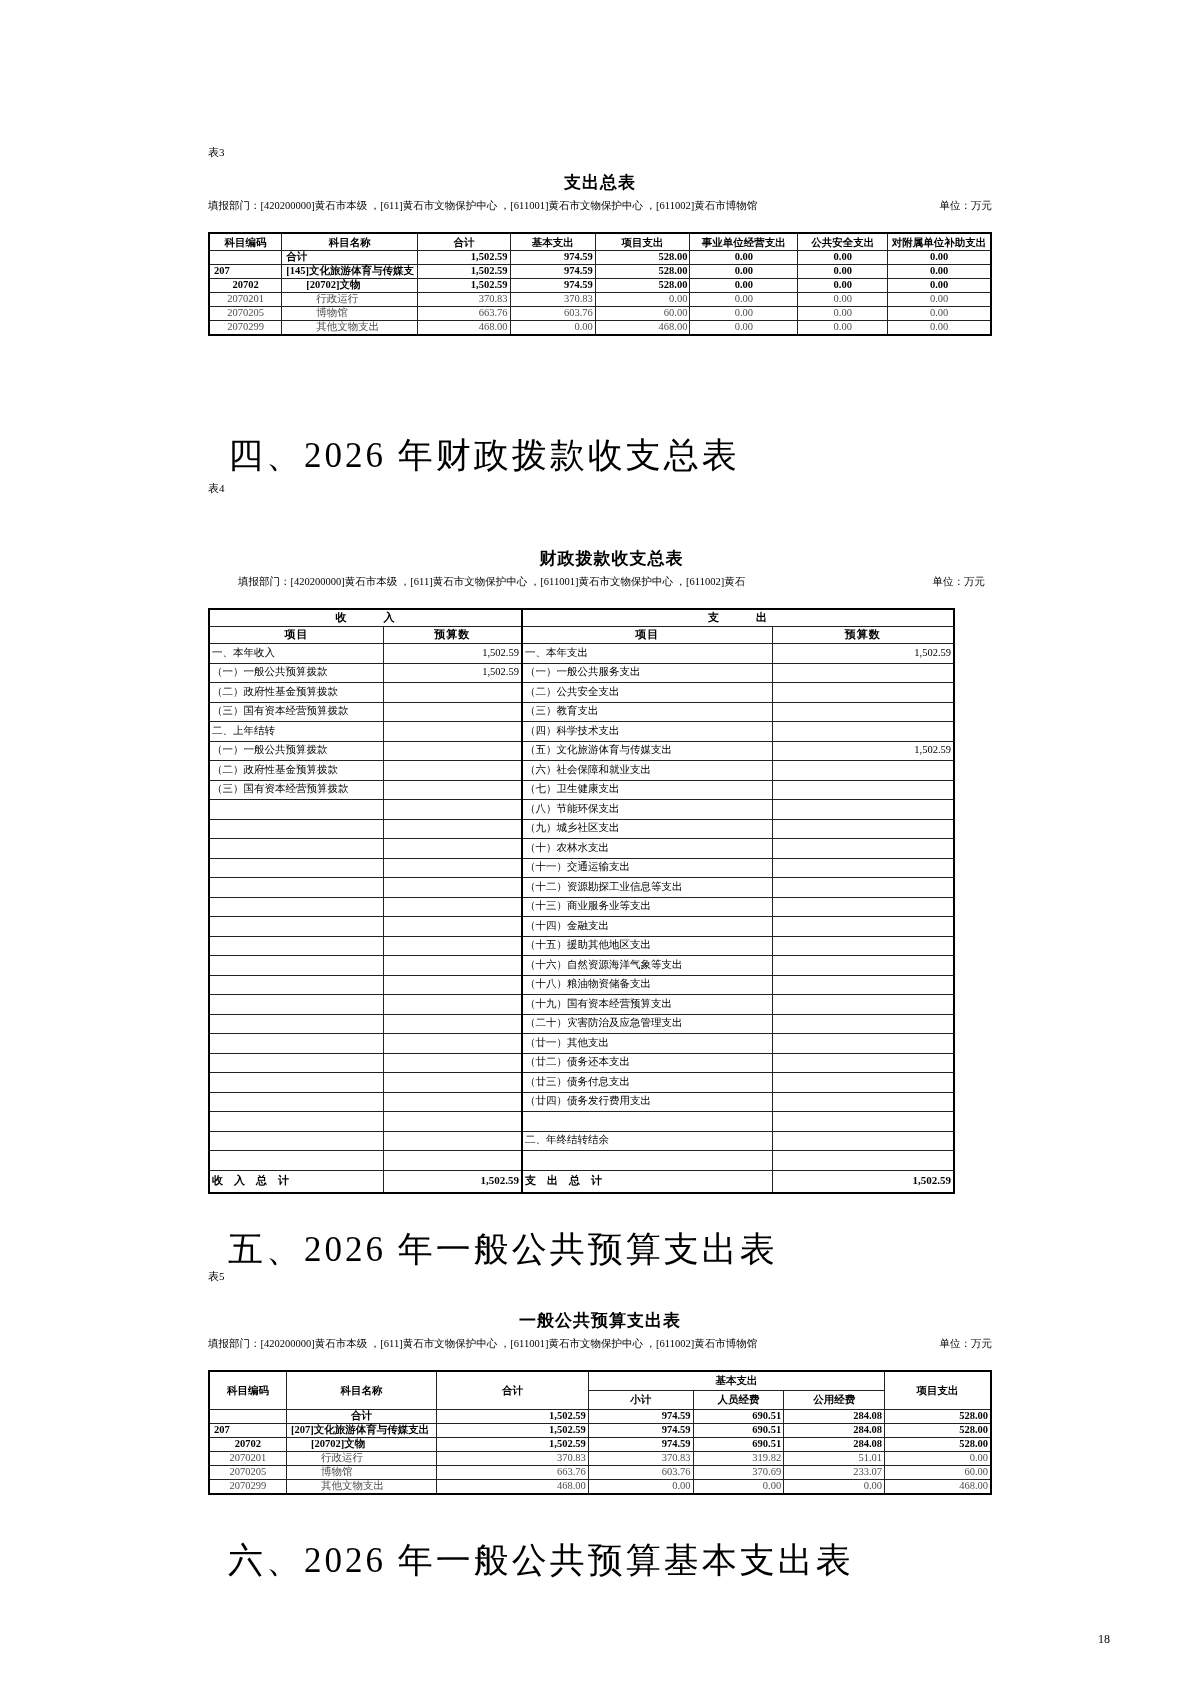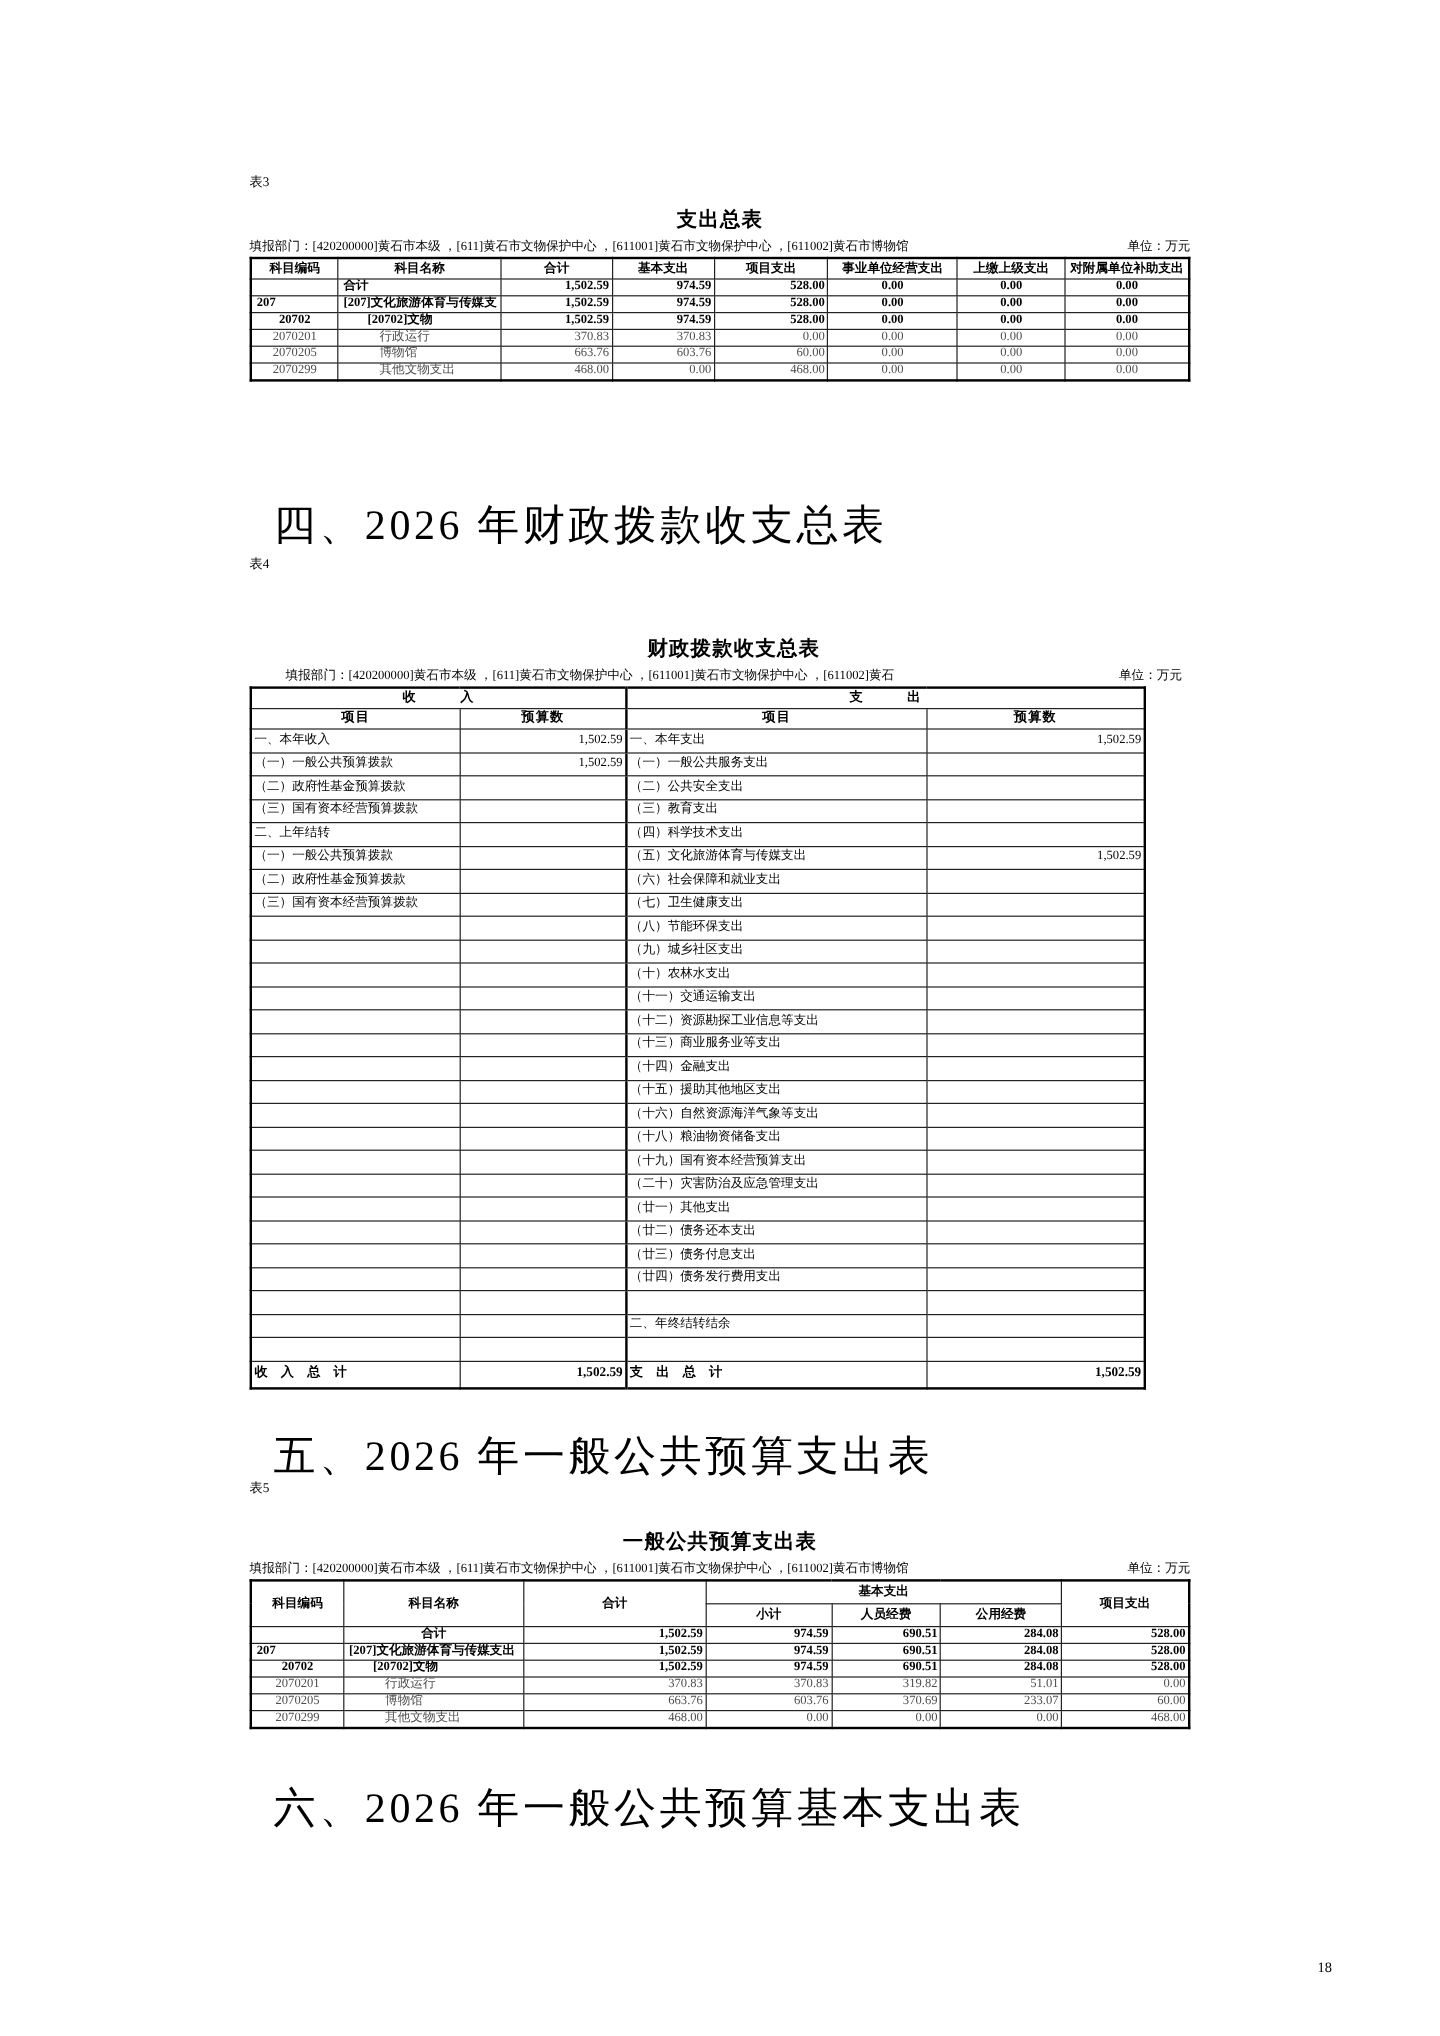--- a/index.html
+++ b/index.html
@@ -12,21 +12,21 @@
 
   .tag{font-size:11px;line-height:13px;}
   .tbl-title{
     text-align:center;font-weight:bold;font-size:17px;line-height:19px;
     font-family:"Liberation Sans","DejaVu Sans",sans-serif;
     margin-top:14px;letter-spacing:1px;
   }
   .meta{display:flex;justify-content:space-between;font-size:10.5px;line-height:13px;margin-top:7px;}
   .meta .unit{white-space:nowrap;}
 
-  table.budget{border-collapse:collapse;border:2px solid #000;table-layout:fixed;margin-top:2px;}
+  table.budget{border-collapse:collapse;border:2px solid #000;table-layout:fixed;margin-top:20px;}
   table.budget th,table.budget td{
     border:1px solid #222;overflow:hidden;white-space:nowrap;
     padding:0 2px;font-size:10.5px;line-height:1.2;
   }
   table.budget th{
     font-family:"Liberation Sans","DejaVu Sans",sans-serif;
     font-weight:bold;text-align:center;height:16px;
   }
   td.num{text-align:right;padding-right:4px;}
   td.numc{text-align:center;}
@@ -97,40 +97,40 @@
           <col style="width:13.2%">
       </colgroup>
       <thead>
         <tr>
           <th>科目编码</th>
           <th>科目名称</th>
           <th>合计</th>
           <th>基本支出</th>
           <th>项目支出</th>
           <th>事业单位经营支出</th>
-          <th>上缴上级支出</th>
+          <th>公共安全支出</th>
           <th>对附属单位补助支出</th>
         </tr>
       </thead>
       <tbody>
 
           <tr class=" r-total n0">
             <td class="code"></td>
             <td class="name">合计</td>
             <td class="num">1,502.59</td>
             <td class="num">974.59</td>
             <td class="num">528.00</td>
             <td class="numc">0.00</td>
             <td class="numc">0.00</td>
             <td class="numc">0.00</td>
           </tr>
 
           <tr class=" r-total code-left n0">
             <td class="code">207</td>
-            <td class="name">[207]文化旅游体育与传媒支</td>
+            <td class="name">[145]文化旅游体育与传媒支</td>
             <td class="num">1,502.59</td>
             <td class="num">974.59</td>
             <td class="num">528.00</td>
             <td class="numc">0.00</td>
             <td class="numc">0.00</td>
             <td class="numc">0.00</td>
           </tr>
 
           <tr class=" r-total n1">
             <td class="code">20702</td>

